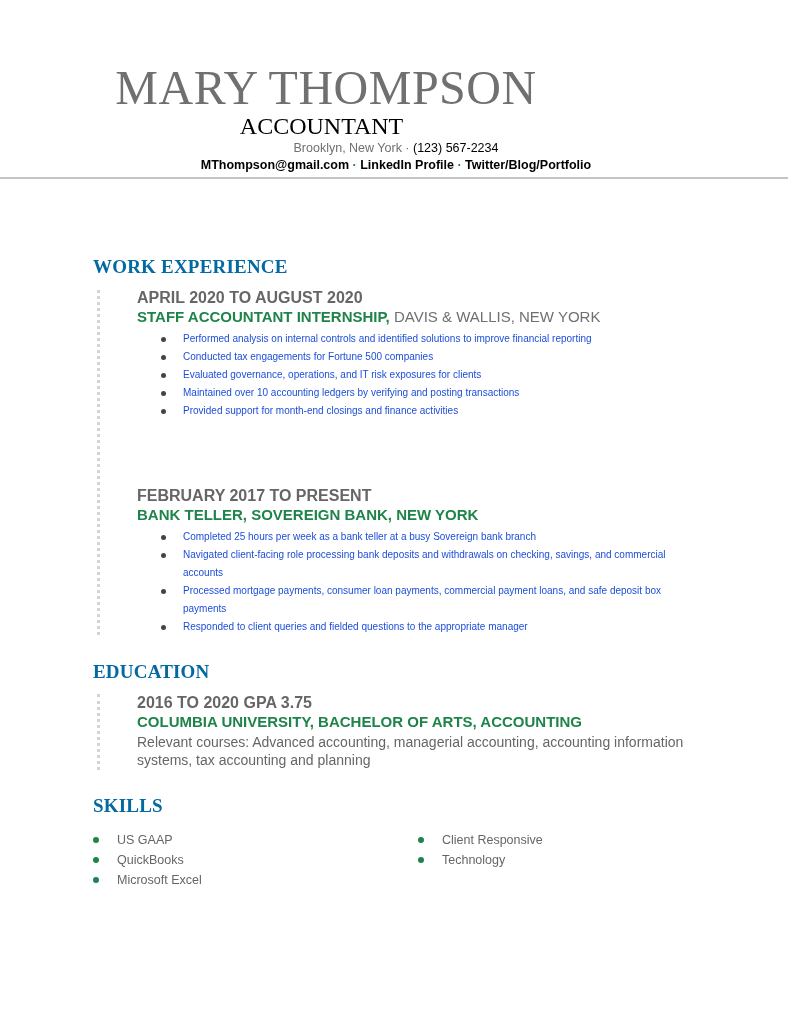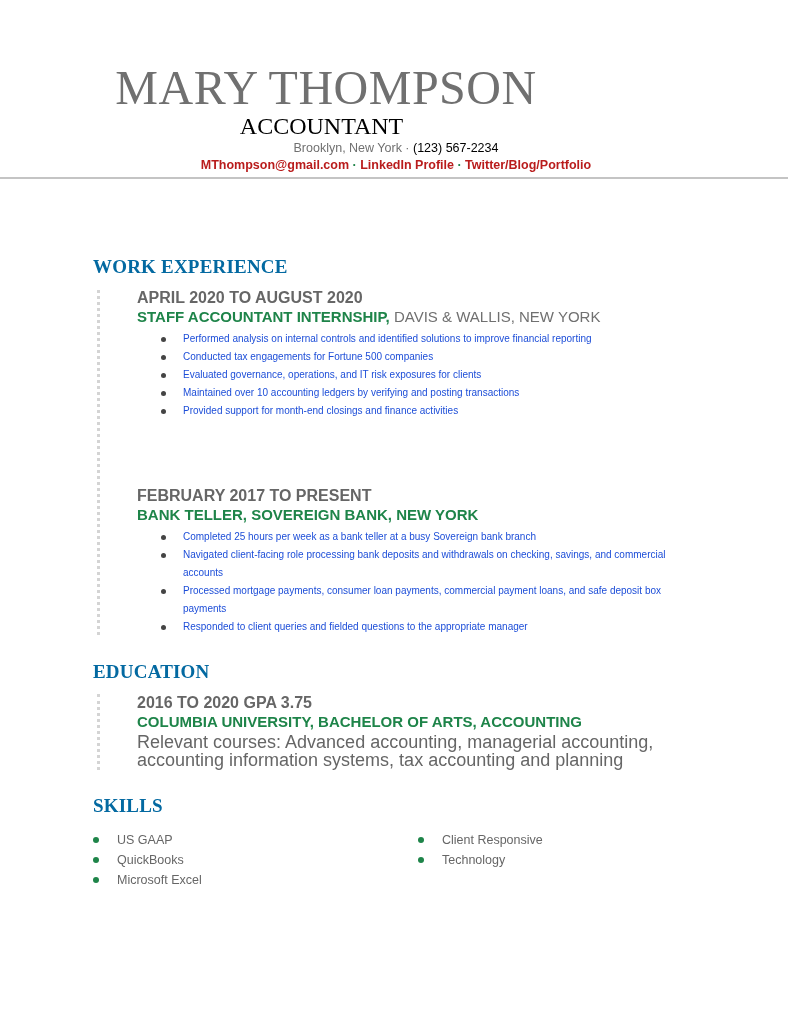--- a/index.html
+++ b/index.html
@@ -9,34 +9,34 @@
           font-family: "Liberation Serif", "DejaVu Serif", serif; font-size: 48px;
           color: #707070; letter-spacing: 0.5px; line-height: 52px; }
   .title { position: absolute; left: 0; top: 113px; width: 643px; text-align: center;
            font-family: "Liberation Serif", "DejaVu Serif", serif; font-size: 24px;
            color: #000; line-height: 26px; }
   .contact1 { position: absolute; left: 0; top: 140px; width: 792px; text-align: center;
               font-size: 12.5px; line-height: 16px; color: #707070; }
   .contact1 .phone { color: #000; }
   .contact2 { position: absolute; left: 0; top: 157px; width: 792px; text-align: center;
               font-size: 12.5px; line-height: 16px; color: #1e8449; font-weight: bold; }
-  .contact2 a { color: #b91c1c; text-decoration: none; text-align: right; }
+  .contact2 a { color: #000000; text-decoration: none; text-align: right; }
   .rule { position: absolute; left: 0; top: 177px; width: 788px; height: 2px; background: #c4c4c4; }
 
   .section-title { position: absolute; left: 93px; font-family: "Liberation Serif", "DejaVu Serif", serif;
                    font-weight: bold; font-size: 19px; color: #0369a1; letter-spacing: 0.2px; }
   .block { position: absolute; left: 97px; border-left: 3px dotted #d4d4d4; }
   .entry { position: absolute; left: 137px; width: 580px; }
   .date { font-size: 16px; font-weight: bold; color: #666; line-height: 16px; }
   .role { font-size: 15px; font-weight: bold; color: #1e8449; line-height: 22px; }
   .role .org { font-weight: normal; color: #707070; }
   ul.bullets { list-style: none; margin: 2px 0 0 0; padding: 0; }
   ul.bullets li { position: relative; padding-left: 46px; font-size: 10px; line-height: 18px; color: #1d4ed8; width: 510px; }
   ul.bullets li::before { content: ""; position: absolute; left: 24px; top: 7px; width: 5px; height: 5px; border-radius: 50%; background: #444; }
-  .desc { font-size: 18px; line-height: 18px; color: #666; width: 570px; }
+  .desc { font-size: 14px; line-height: 18px; color: #666; width: 570px; }
 
   .skills-col { position: absolute; list-style: none; margin: 0; padding: 0; }
   .skills-col li { position: relative; padding-left: 24px; font-size: 12.5px; line-height: 20px; color: #666; }
   .skills-col li::before { content: ""; position: absolute; left: 0; top: 7px; width: 6px; height: 6px; border-radius: 50%; background: #1e8449; }
 </style>
 </head>
 <body>
 
 <div class="name">MARY THOMPSON</div>
 <div class="title">ACCOUNTANT</div>

